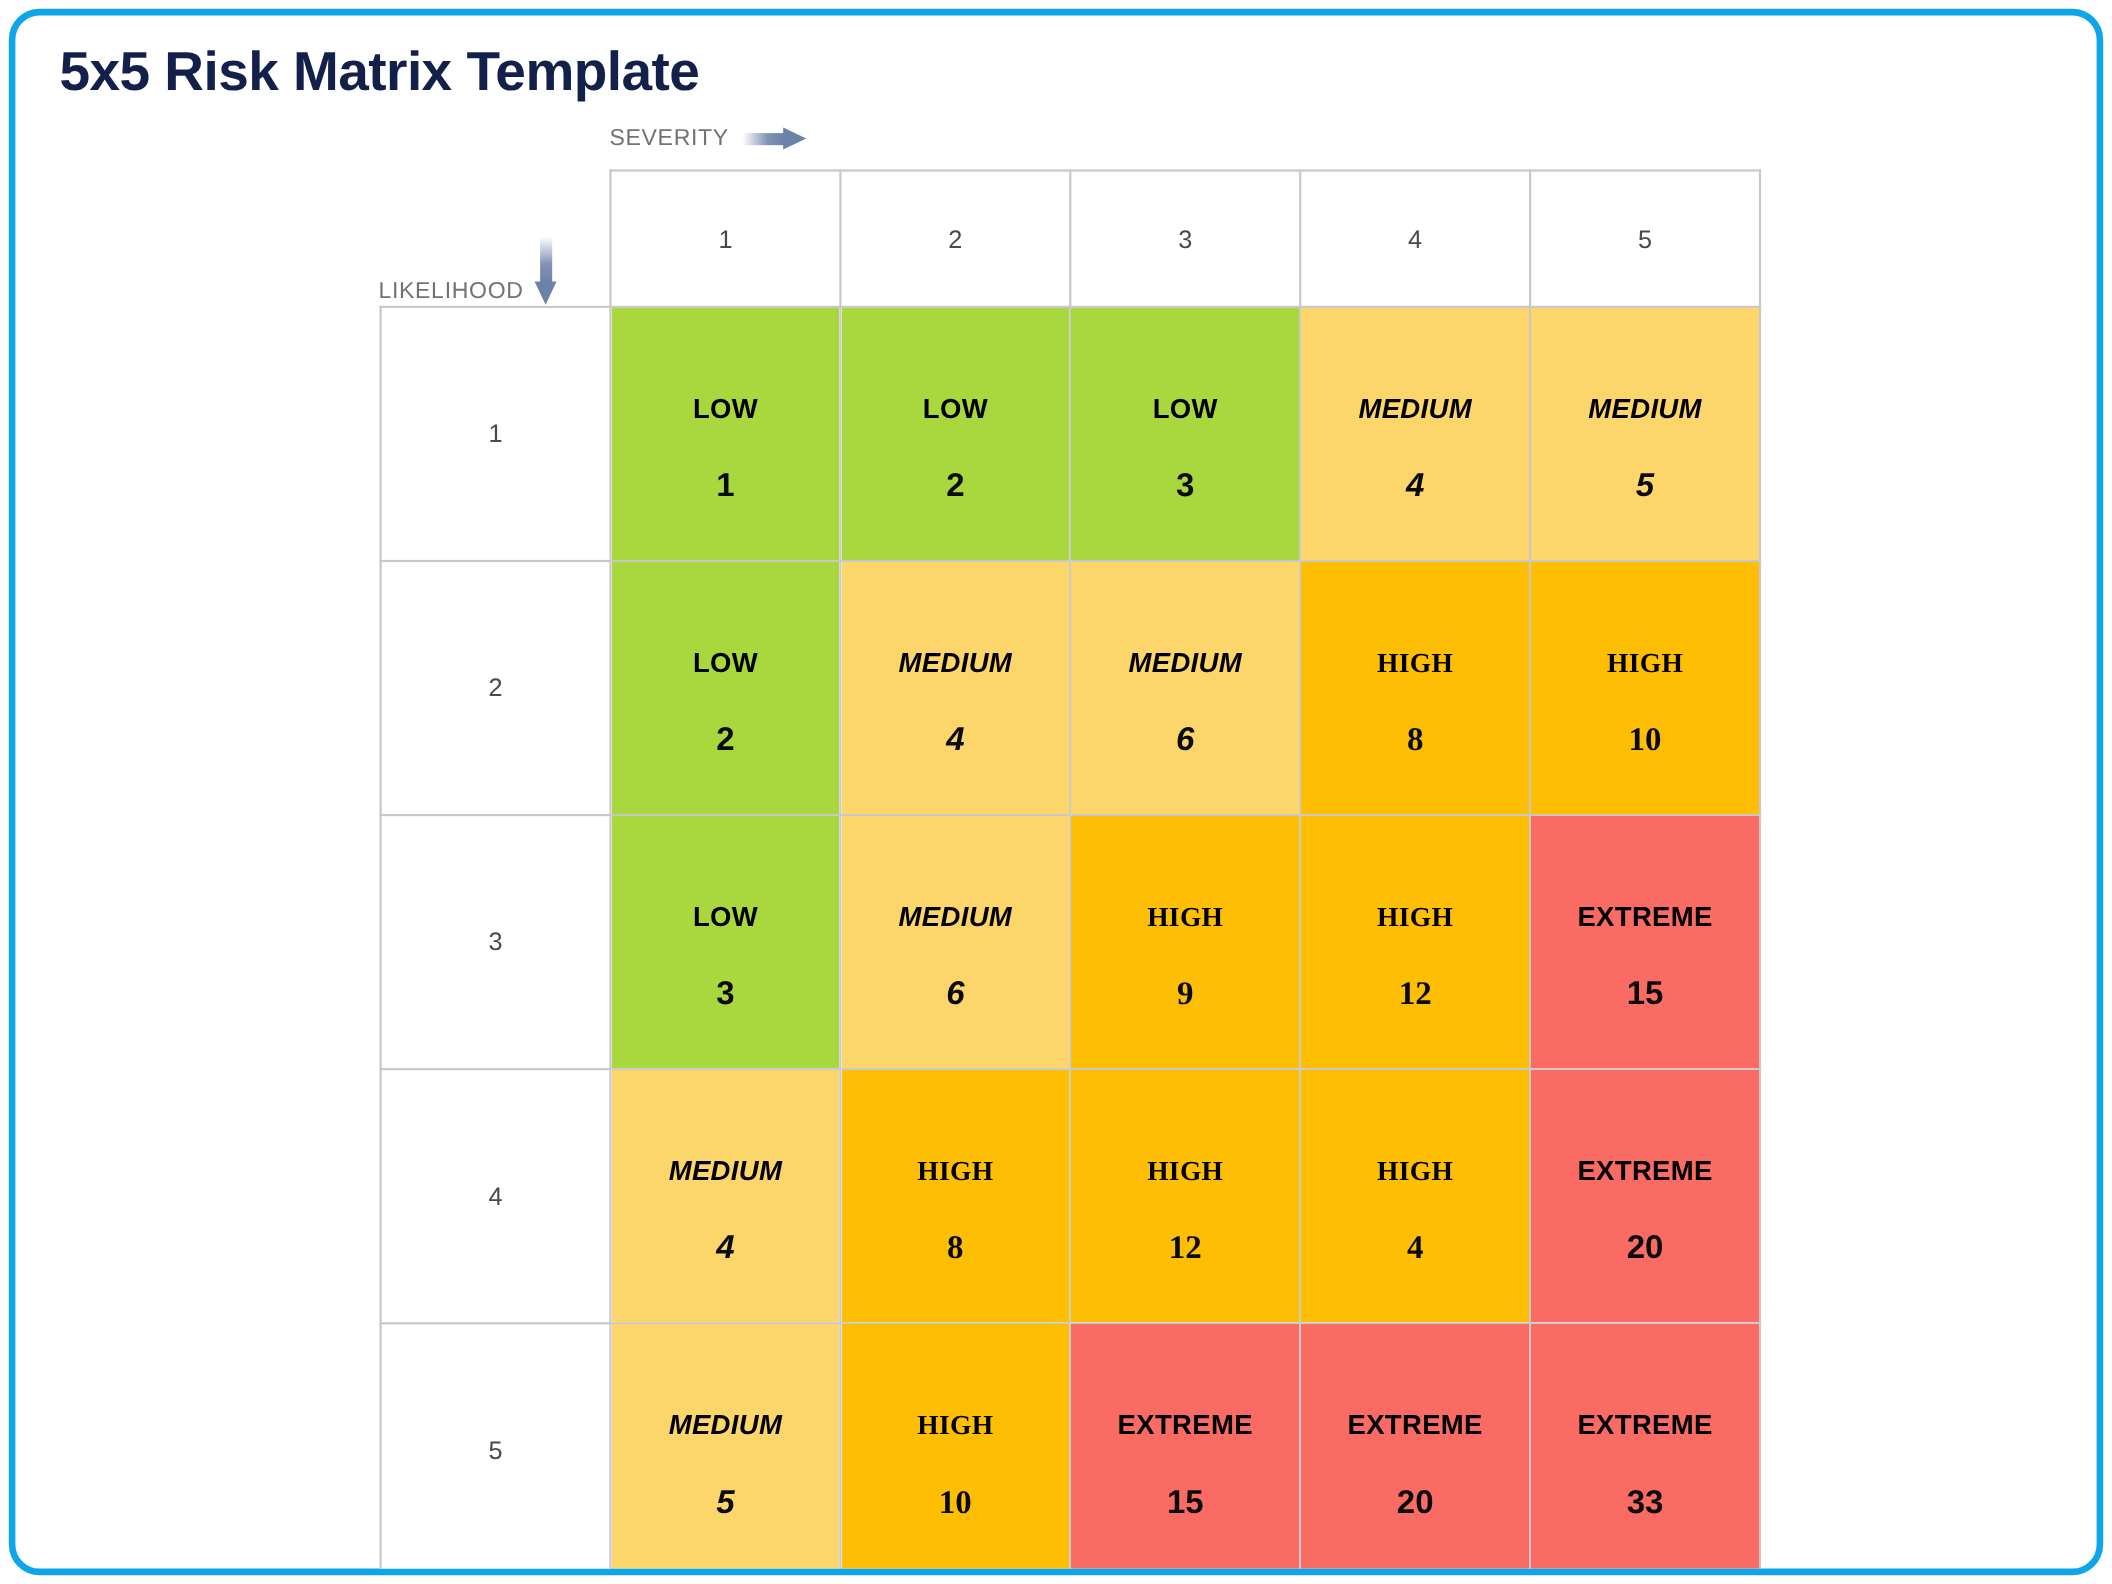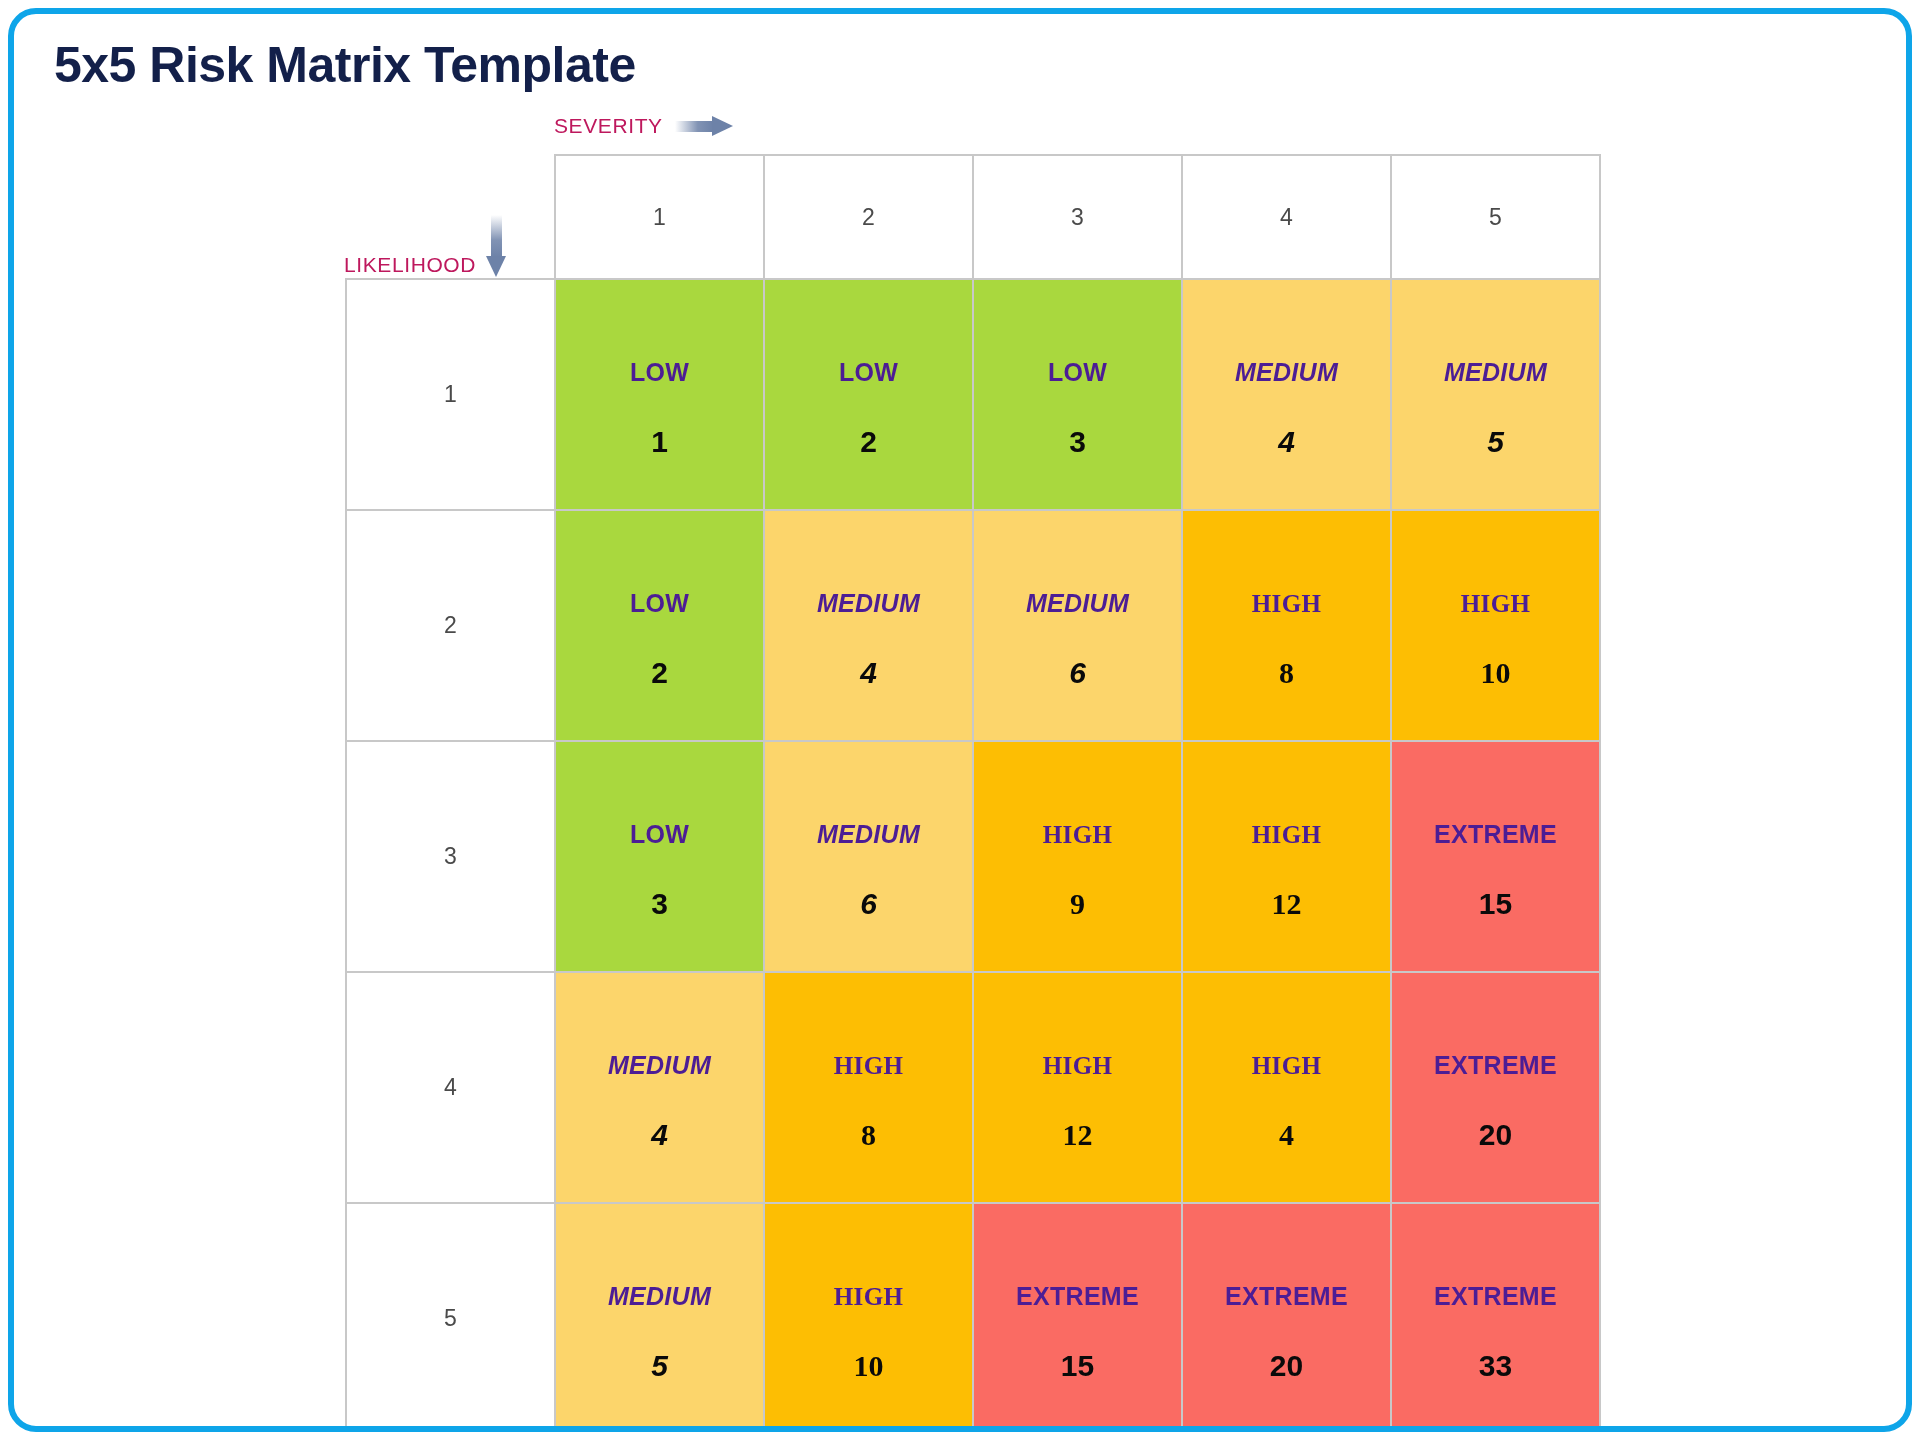--- a/index.html
+++ b/index.html
@@ -44,21 +44,21 @@
     position: absolute;
     left: 540px;
     top: 100px;
     display: flex;
     align-items: center;
     gap: 12px;
   }
   .axis-text {
     font-size: 21px;
     font-weight: 500;
-    color: #be185d;
+    color: #737373;
     letter-spacing: 0.6px;
     white-space: nowrap;
     font-family: "Liberation Sans", sans-serif;
   }
   .arrow-right {
     width: 58px;
     height: 20px;
     position: relative;
   }
   .arrow-right .shaft {
@@ -156,21 +156,21 @@
     display: flex;
     flex-direction: column;
     justify-content: center;
     align-items: center;
     height: 100%;
     gap: 42px;
   }
   .cell .lvl {
     font-size: 25px;
     font-weight: bold;
-    color: #4c1d95;
+    color: #000000;
     letter-spacing: 0.3px;
     line-height: 1;
     margin-top: 28px;
   }
   .cell .score {
     font-size: 30px;
     font-weight: bold;
     color: #0a0a0a;
     line-height: 1;
   }

